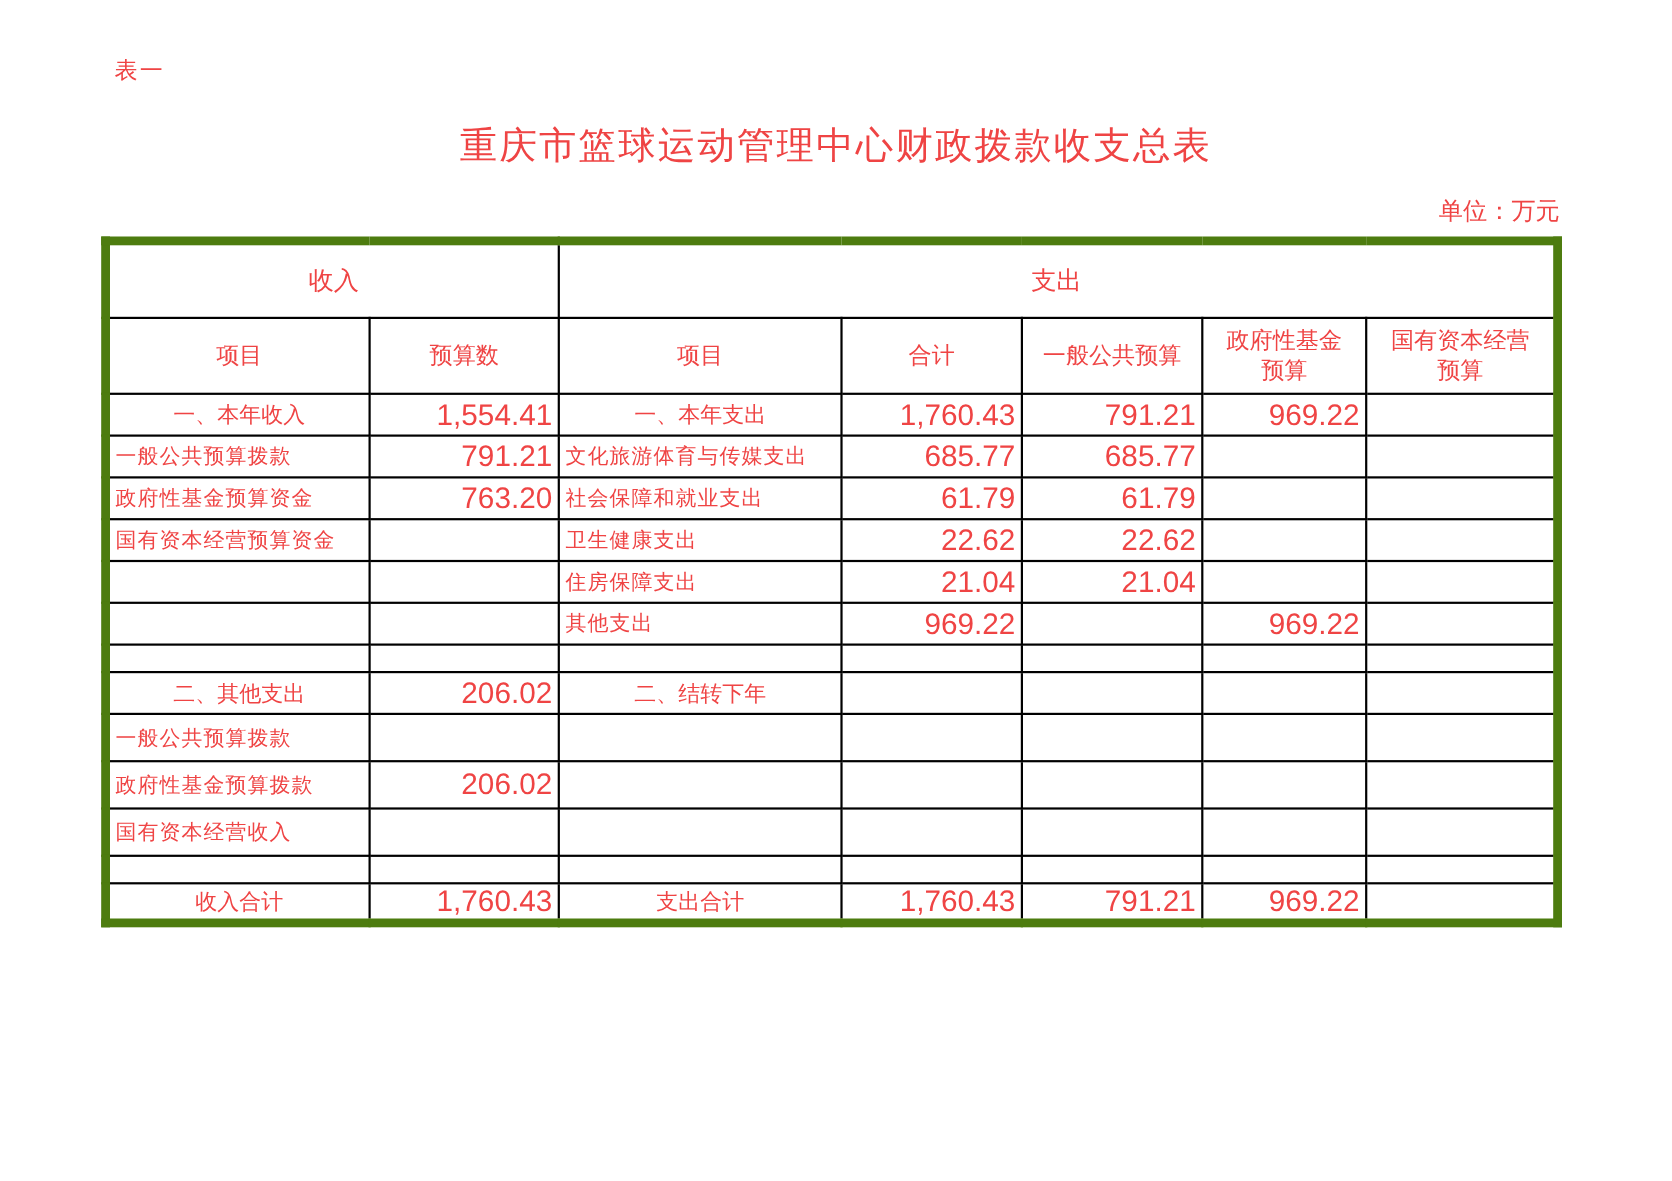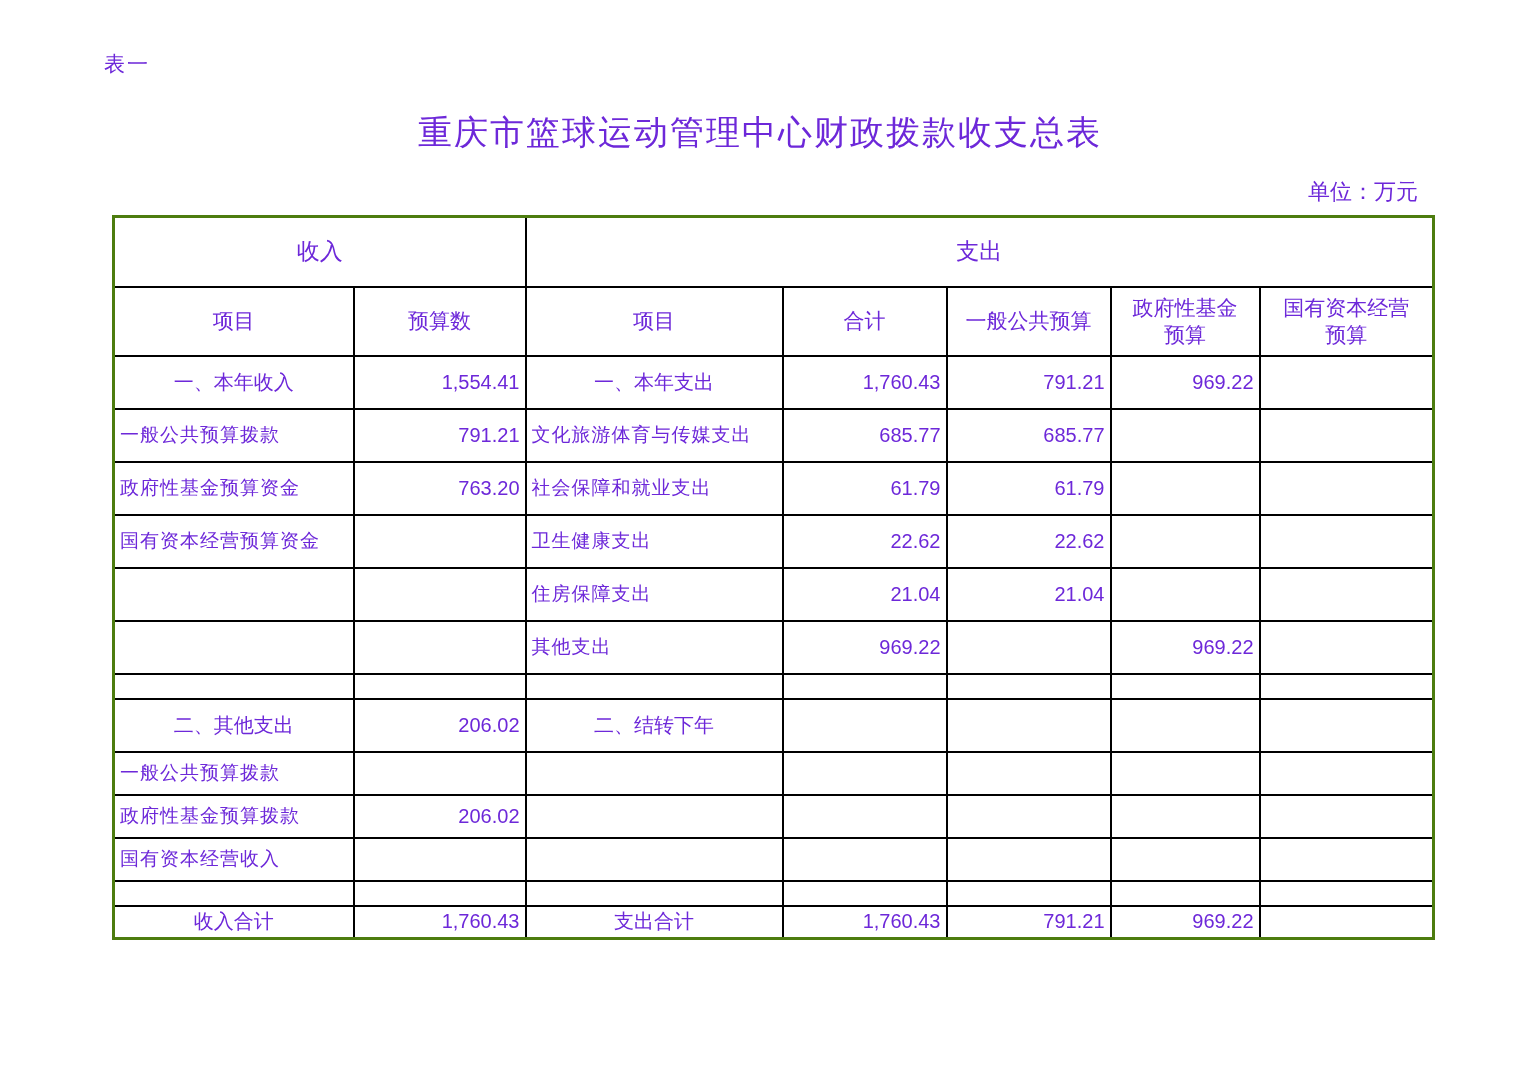--- a/index.html
+++ b/index.html
@@ -1,21 +1,21 @@
 <!DOCTYPE html>
 <html><head>
 <meta charset="utf-8">
 <style>
   html, body { margin: 0; padding: 0; background: #ffffff; }
   .page {
     position: relative;
     width: 1520px;
     height: 1074px;
     background: #ffffff;
-    color: #6d28d9;
+    color: #ef4444;
     font-family: "Liberation Sans", sans-serif;
     overflow: hidden;
   }
   .table-label {
     position: absolute;
     left: 104px;
     top: 50px;
     font-family: "Liberation Serif", serif;
     font-size: 21px;
     letter-spacing: 2px;
@@ -35,37 +35,37 @@
     position: absolute;
     left: 100px;
     top: 177px;
     width: 1318px;
     text-align: right;
     font-family: "Liberation Serif", serif;
     font-size: 22px;
   }
   table.fin {
     position: absolute;
-    left: 112px;
+    left: 92px;
     top: 215px;
     width: 1320px;
     border-collapse: collapse;
     table-layout: fixed;
-    border: 3px solid #4d7c0f;
+    border: 8px solid #4d7c0f;
   }
   table.fin td, table.fin th {
     border: 2px solid #000;
     padding: 0 5px;
     overflow: hidden;
     vertical-align: middle;
     font-weight: normal;
   }
   tr.h-group { height: 70px; }
   tr.h-cols  { height: 69px; }
-  tr.r-data  { height: 53px; }
+  tr.r-data  { height: 38px; }
   tr.r-sub   { height: 43px; margin-left: 12px; }
   tr.r-spacer{ height: 25px; }
   tr.r-total { height: 33px; }
   .group-h {
     text-align: center;
     font-weight: bold;
     font-size: 23px;
   }
   .col-h {
     text-align: center;
@@ -82,21 +82,21 @@
   .item {
     text-align: left;
     font-family: "Liberation Serif", serif;
     font-size: 19px;
     letter-spacing: 1px;
     white-space: nowrap;
   }
   .num {
     text-align: right;
     font-family: "Liberation Sans", sans-serif;
-    font-size: 20px;
+    font-size: 27px;
   }
   .blank { }
 </style>
 </head>
 <body>
 
 <div class="page">
 
   <div class="table-label">表一</div>
 

